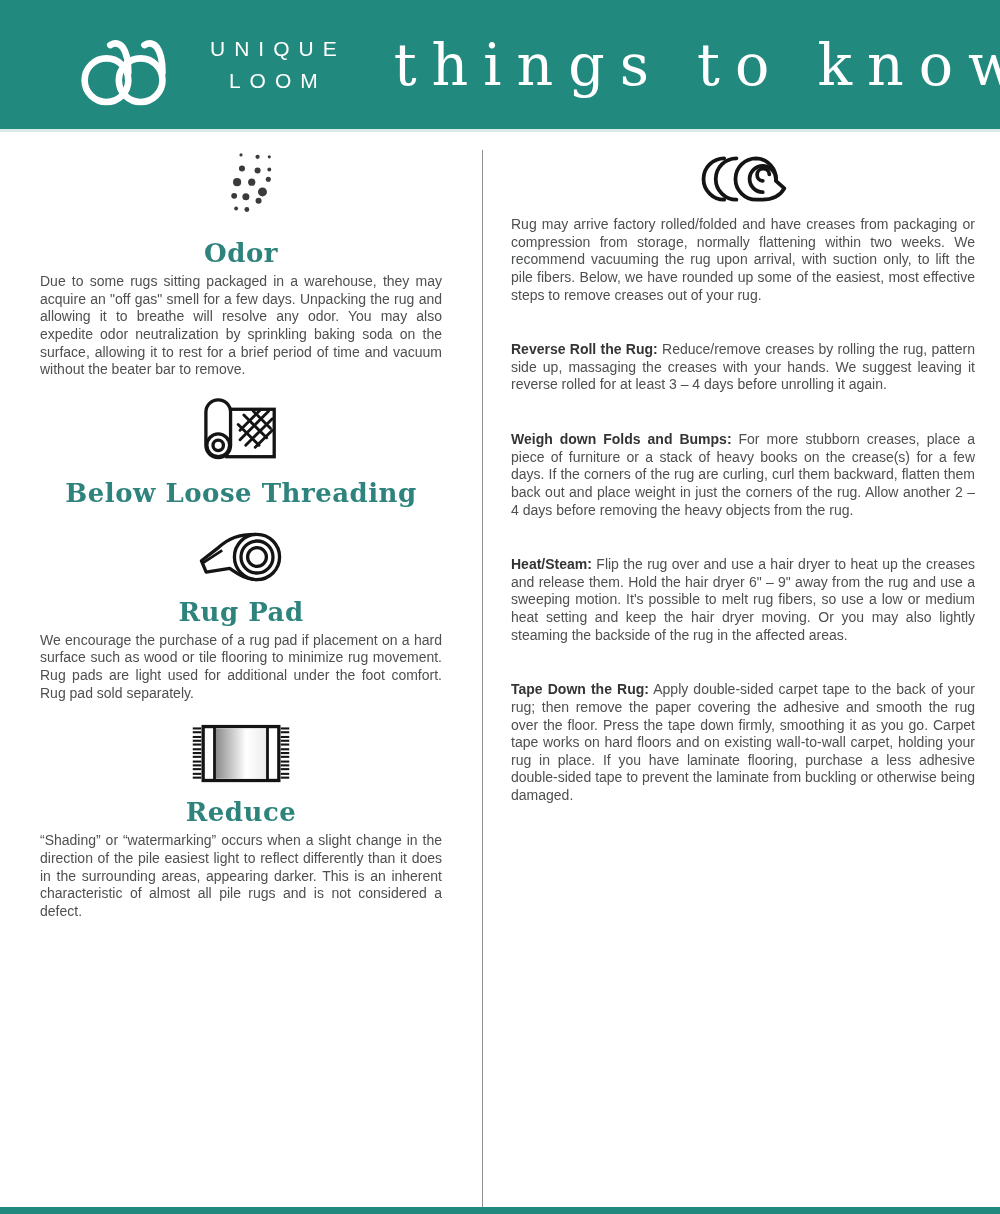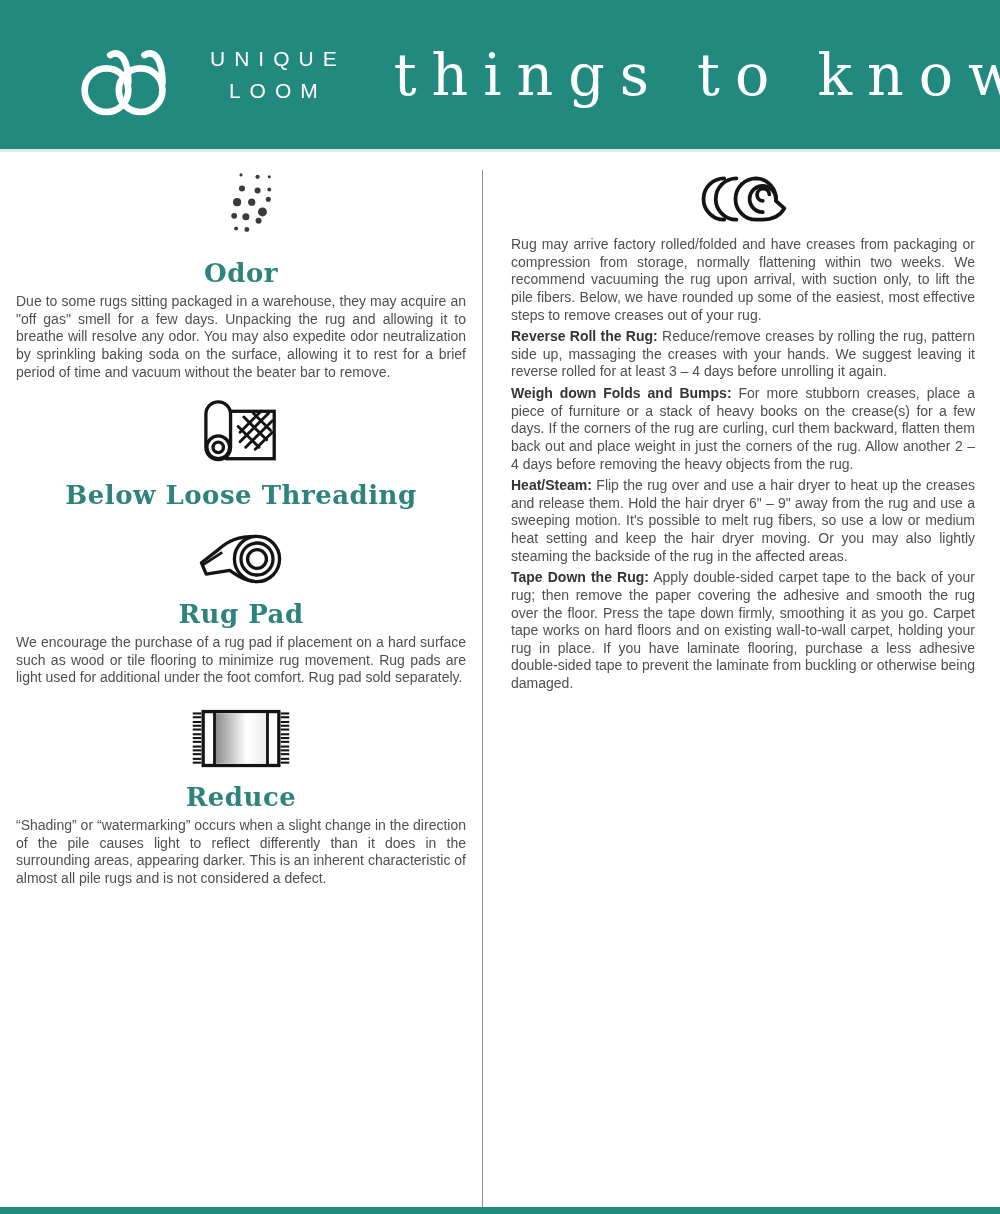--- a/index.html
+++ b/index.html
@@ -5,51 +5,51 @@
   * { margin:0; padding:0; box-sizing:border-box; }
   html,body { background:#ffffff; }
   body {
     width:1000px; height:1214px; overflow:hidden;
     font-family:"Liberation Sans", sans-serif;
   }
   .page { width:1000px; height:1214px; display:flex; flex-direction:column; }
 
   
   .header {
-    height:152px; flex-shrink:0; background:#21897E;
+    height:132px; flex-shrink:0; background:#21897E;
     display:flex; align-items:center;
     border-bottom:3px solid #D9ECEA;
     gap:48px;
   }
   .brand { display:flex; align-items:center; gap:20px; margin-left:78px; flex-shrink:0; }
   .brand-text { color:#fff; font-size:21px; letter-spacing:9px; line-height:1.5; text-align:center; font-weight:400; }
   .title-wrap { flex:1; text-align:center; padding-right:30px; }
   .page-title {
     color:#ffffff; font-family:"DejaVu Serif", serif; font-weight:400;
     font-size:57px; letter-spacing:15px; white-space:nowrap;
   }
 
   
   .content { flex:1; display:flex; padding-top:18px; overflow:hidden; }
   .col { overflow:hidden; }
-  .col-left  { width:483px; border-right:1px solid #8f8f8f; padding:0 16px; }
+  .col-left  { width:483px; border-right:1px solid #8f8f8f; padding:0 40px; }
   .col-right { flex:1; padding:0 25px 0 28px; }
 
   .info-section { margin-bottom:17px; }
   .icon-wrap { display:flex; justify-content:center; align-items:flex-end; margin-bottom:8px; }
   .section-heading {
     font-family:"DejaVu Serif", serif; font-weight:600;
     color:#2E837C; font-size:26px; text-align:center;
     letter-spacing:0.5px; margin-bottom:5px;
   }
   .body-text {
     color:#4E4F51; font-size:14px; line-height:1.26;
     text-align:justify;
   }
-  .tip { margin-top:4px; }
+  .tip { margin-top:37px; }
   .tip .lead { color:#343436; font-weight:700; }
 
   
   .footer-strip { height:7px; flex-shrink:0; background:#21897E; }
 
   svg { display:block; }
 </style>
 </head>
 <body>
 
@@ -178,21 +178,21 @@
                 <line x1="98" y1="40" x2="107" y2="40"></line>
                 <line x1="98" y1="45" x2="107" y2="45"></line>
               <line x1="98" y1="49" x2="107" y2="49"></line>
                 <line x1="98" y1="53" x2="107" y2="53"></line>
                 <line x1="98" y1="58" x2="107" y2="58"></line>
               <line x1="98" y1="62" x2="107" y2="62"></line>
             </g>
           </svg>
         </div>
         <h2 class="section-heading">Reduce</h2>
-        <p class="body-text">“Shading” or “watermarking” occurs when a slight change in the direction of the pile causes light to reflect differently than it does in the surrounding areas, appearing darker. This is an inherent characteristic of almost all pile rugs and is not considered a defect.</p>
+        <p class="body-text">“Shading” or “watermarking” occurs when a slight change in the direction of the pile easiest light to reflect differently than it does in the surrounding areas, appearing darker. This is an inherent characteristic of almost all pile rugs and is not considered a defect.</p>
       </section>
 
     </div>
 
     <div class="col col-right">
 
       <section class="info-section">
         <div class="icon-wrap">
           <svg width="94" height="58" viewBox="0 0 100 60">
             <g fill="none" stroke="#141414" stroke-width="4" stroke-linecap="round" stroke-linejoin="round">

